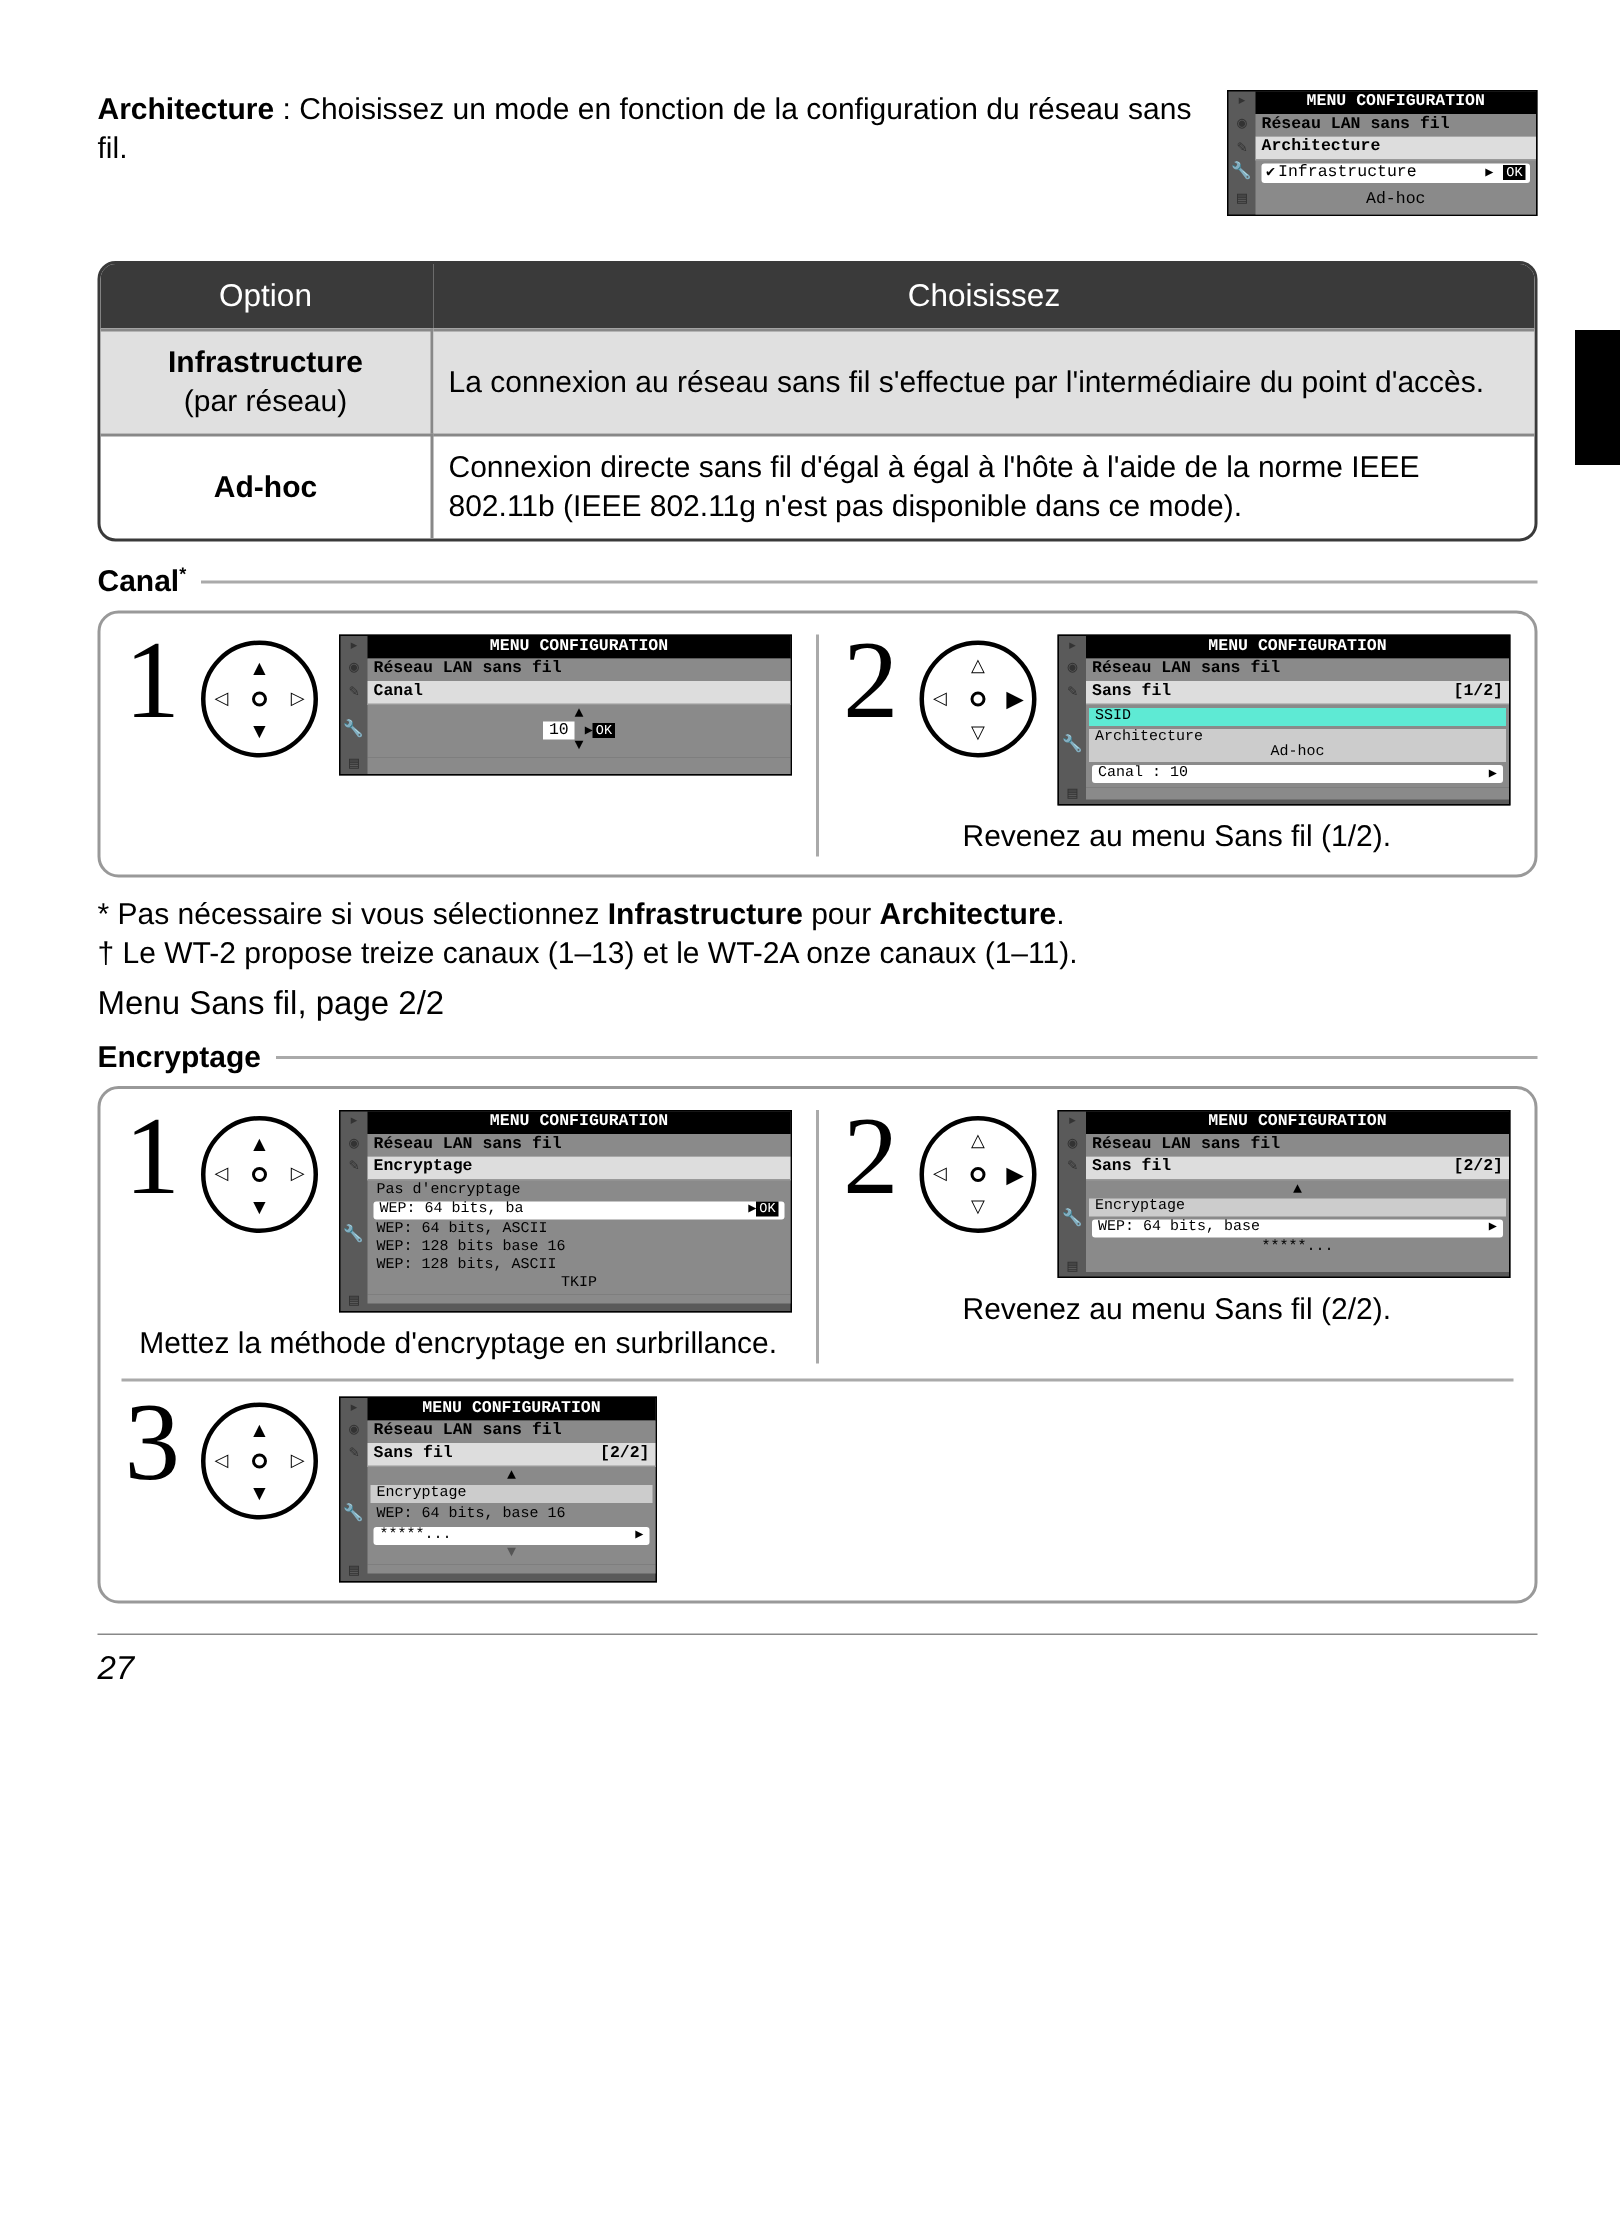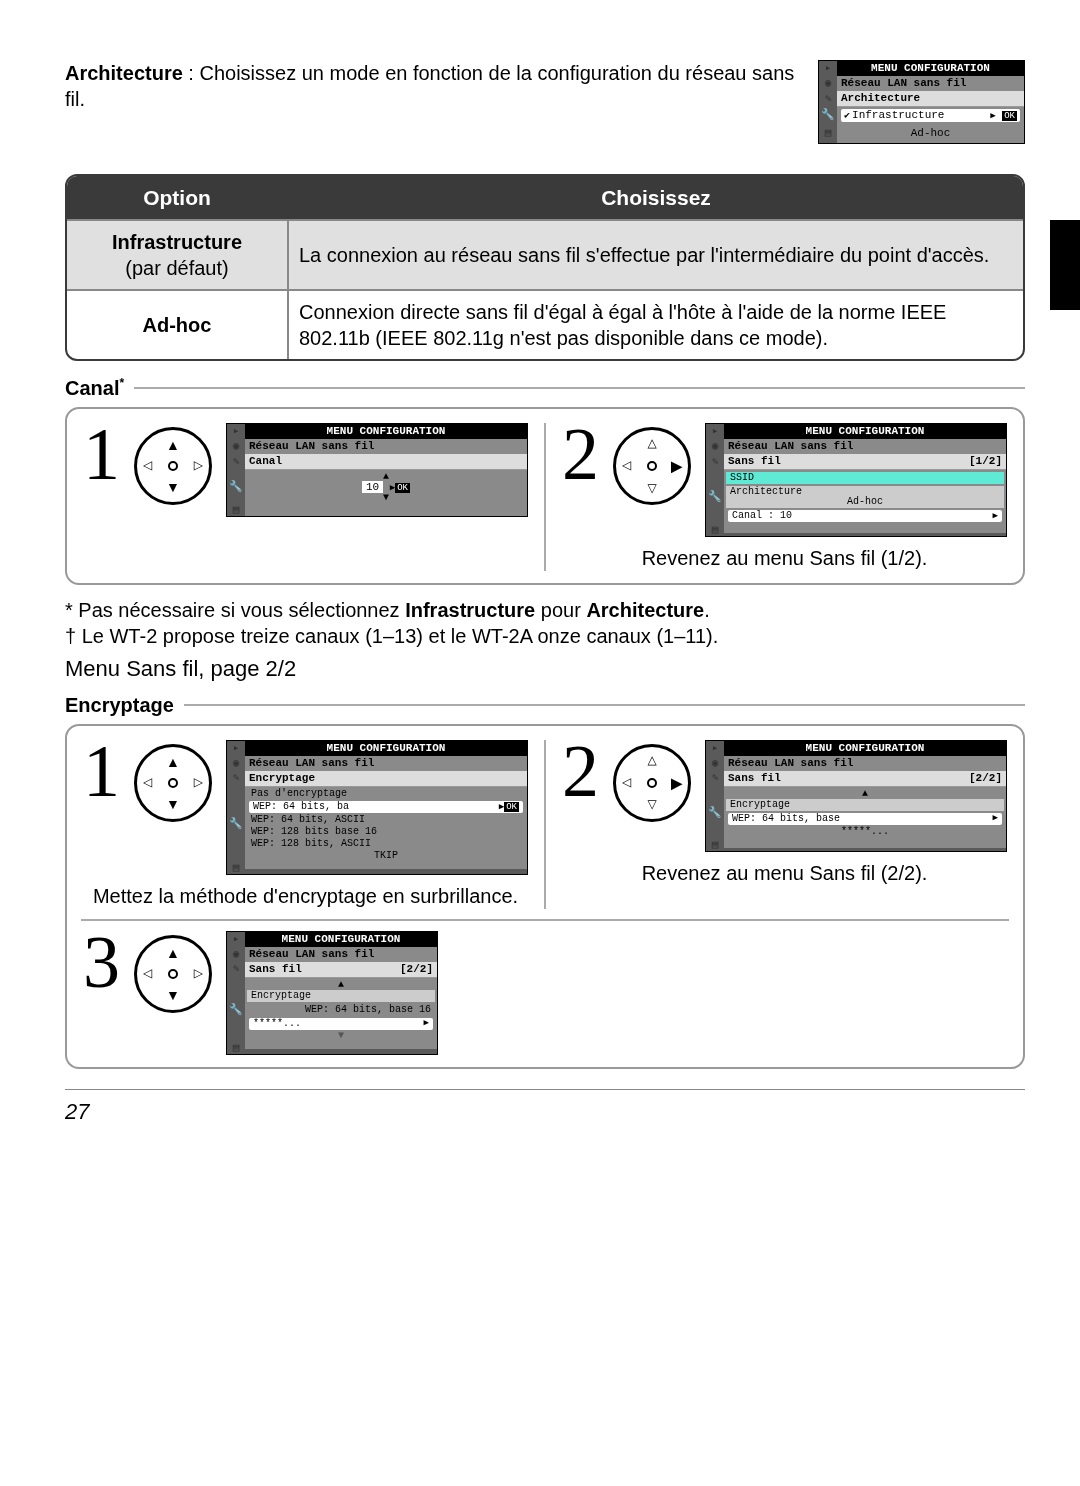--- a/index.html
+++ b/index.html
@@ -55,21 +55,21 @@
   }
   .ok-tag { background:#000; color:#fff; font-size:9px; padding:0 2px; }
   .check::before { content:"✔"; font-size:10px; margin-right:2px;}
 
   table.opt {
     width: 100%; border-collapse: separate; border-spacing: 0;
     border: 2px solid #3a3a3a; border-radius: 12px; overflow: hidden;
     margin-bottom: 14px;
   }
   table.opt th {
-    background: #3a3a3a; color: #fff; font-weight: bold; padding: 8px 10px;
+    background: #3a3a3a; color: #fff; font-weight: normal; padding: 8px 10px;
     font-size: 21px;
   }
   table.opt th:first-child { width: 200px; border-right: 2px solid #fff0; }
   table.opt td {
     padding: 8px 10px; vertical-align: middle; font-size: 20px;
     border-top: 2px solid #888;
   }
   table.opt tr:nth-child(2) td { background: #e0e0e0; }
   table.opt tr td:first-child { text-align: center; border-right: 2px solid #888; }
   table.opt tr td:first-child b { font-weight: bold; }
@@ -172,21 +172,21 @@
 
   <table class="opt">
     <tbody>
         <tr>
       <th>Option</th>
       <th>Choisissez</th>
     </tr>
     <tr>
       <td>
         <b>Infrastructure</b><br>
-        <span>(par défaut)</span>
+        <span>(par réseau)</span>
       </td>
       <td>La connexion au réseau sans fil s'effectue par l'intermédiaire du point d'accès.</td>
     </tr>
     <tr>
       <td><b>Ad-hoc</b></td>
       <td>Connexion directe sans fil d'égal à égal à l'hôte à l'aide de la norme IEEE 802.11b (IEEE 802.11g n'est pas disponible dans ce mode).</td>
     </tr>
   </tbody>
     </table>
 
@@ -438,21 +438,21 @@
           <div class="screen-label" style="display:flex;justify-content:space-between;">
             <span>Sans fil</span>
             <span>[2/2]</span>
           </div>
         </div>
         <div class="screen-row">
             <div class="screen-ic">🔧</div>
           <div class="screen-body" style="padding:2px;">
             <div class="mini-up">▲</div>
             <div class="screen-list-item" style="background:#ccc;">Encryptage</div>
-            <div class="screen-list-item" style="text-align:right;margin-top:2px;">WEP: 64 bits, base 16</div>
+            <div class="screen-list-item" style="text-align:left;margin-top:2px;">WEP: 64 bits, base 16</div>
             <div class="screen-list-item sel" style="margin-top:2px;">
               <span>*****...</span>
                 <span class="mini-arrow">▶</span>
             </div>
             <div class="mini-up" style="color:#555">▼</div>
           </div>
         </div>
         <div class="screen-row">
             <div class="screen-ic">▤</div>
             <div class="screen-body" style="height:2px"></div>

